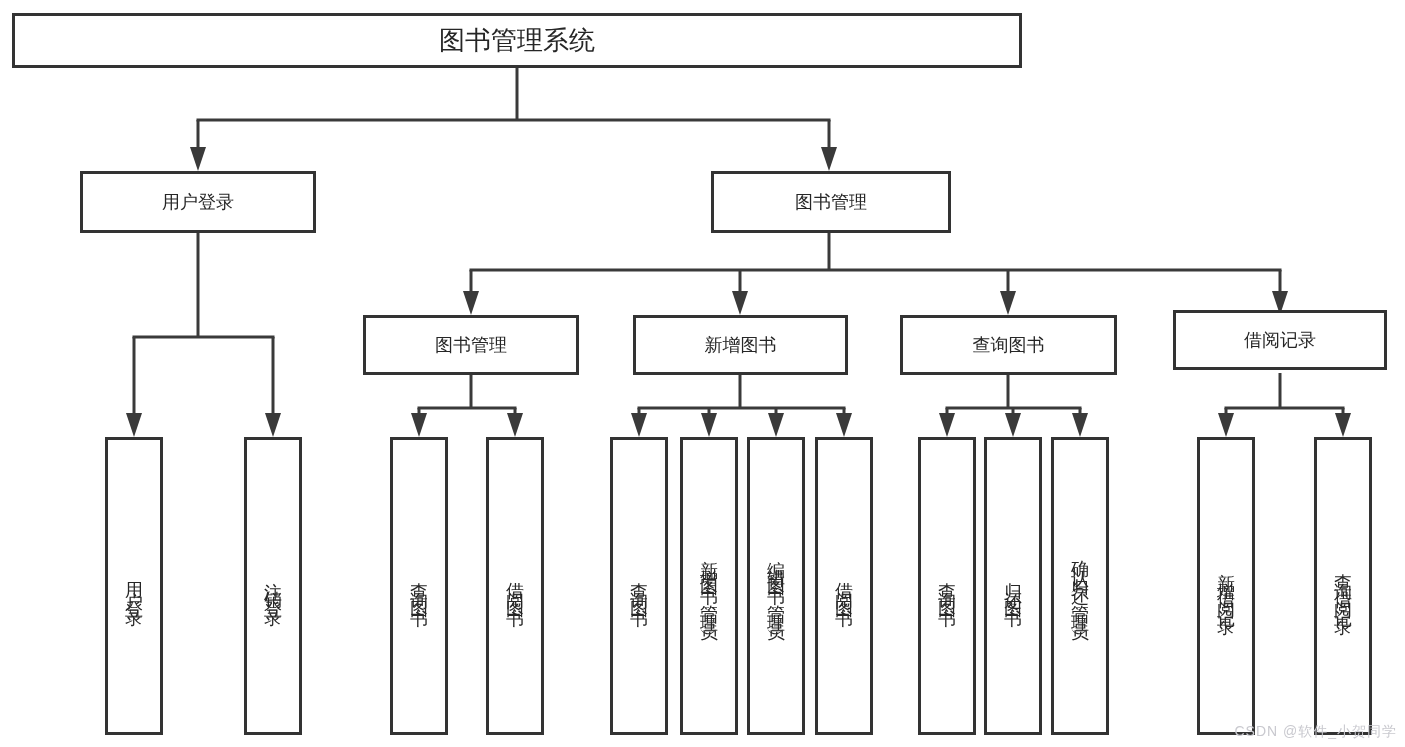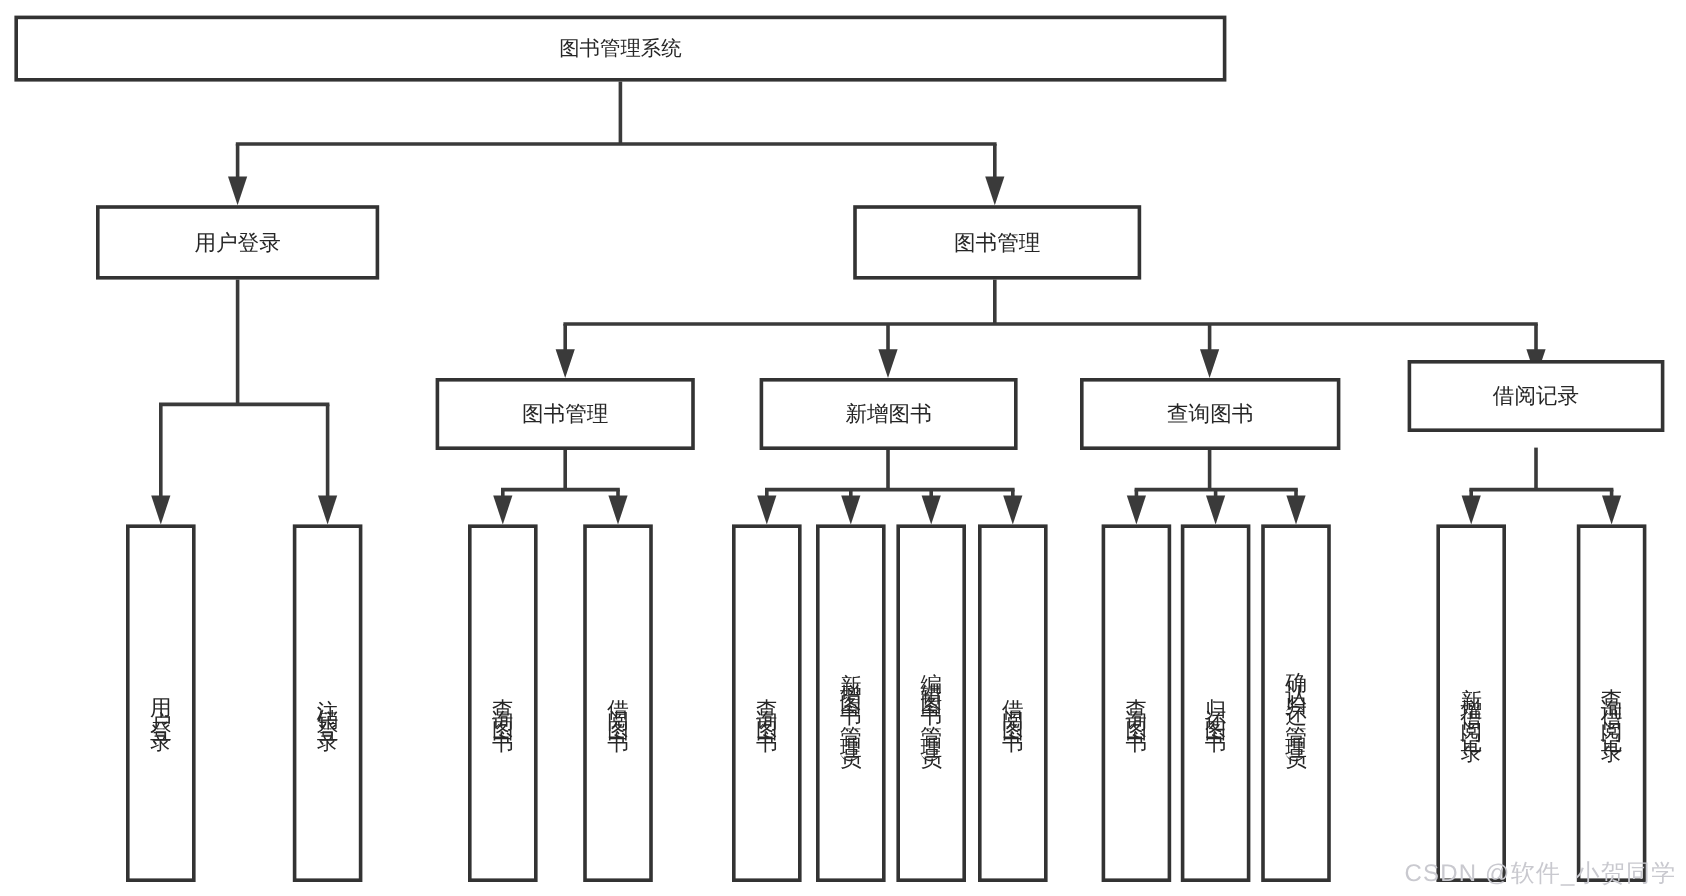--- a/index.html
+++ b/index.html
@@ -37,35 +37,35 @@
     position: absolute;
     z-index: 2;
     border: 3px solid var(--border);
     background: #fff;
     color: var(--text);
     display: flex;
     align-items: center;
     justify-content: center;
     text-align: center;
   }
-  .box.lvl1 { font-size: 17px; }
+  .box.lvl1 { font-size: 26px; }
   .box.lvl2, .box.lvl3 { font-size: 18px; }
   .box.leaf { font-size: 18px; }
   .vlabel {
     writing-mode: vertical-rl;
     text-orientation: mixed;
     letter-spacing: 9px;
     line-height: 1;
   }
   .watermark {
     position: absolute;
     z-index: 3;
     right: 8px;
     bottom: 6px;
-    font-size: 20px;
+    font-size: 14px;
     color: var(--watermark);
     letter-spacing: 1px;
     white-space: nowrap;
   }
 </style>
 </head>
 <body>
 
 <div class="stage">
 
@@ -144,21 +144,21 @@
 
   <div class="box lvl3" style="left:363px; top:315px; width:216px; height:60px;">
     <span>图书管理</span>
   </div>
   <div class="box lvl3" style="left:633px; top:315px; width:215px; height:60px;">
     <span>新增图书</span>
   </div>
   <div class="box lvl3" style="left:900px; top:315px; width:217px; height:60px;">
     <span>查询图书</span>
   </div>
-  <div class="box lvl3" style="left:1173px; top:300px; width:214px; height:60px;">
+  <div class="box lvl3" style="left:1173px; top:310px; width:214px; height:60px;">
     <span>借阅记录</span>
   </div>
 
   <div class="box leaf" style="left:105px; top:437px; width:58px; height:298px;">
     <span class="vlabel">用户登录</span>
   </div>
   <div class="box leaf" style="left:244px; top:437px; width:58px; height:298px;">
     <span class="vlabel">注销登录</span>
   </div>
 

